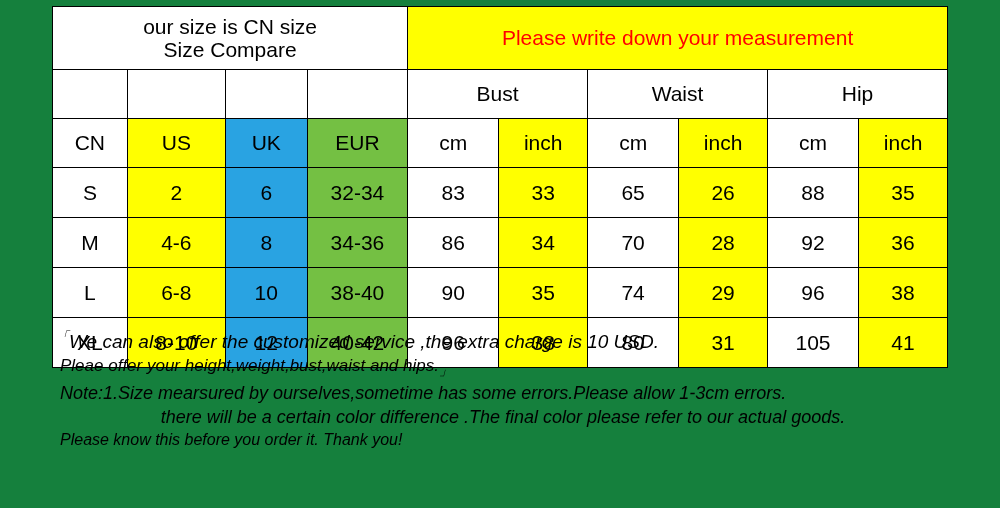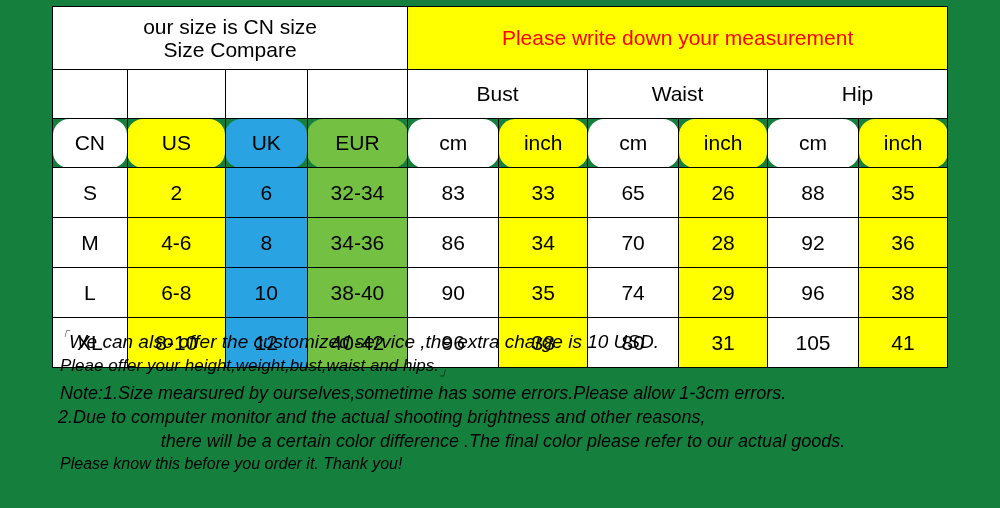--- a/index.html
+++ b/index.html
@@ -65,21 +65,20 @@
   .measure-head {
     color: #ff0000;
     font-size: 20px;
     font-weight: normal;
   }
   .grp-head {
     font-size: 21px;
   }
   .col-head {
     font-size: 22px;
-    border-radius: 16px;
   }
   .size-label {
     font-size: 24px;
   }
   .val {
     font-size: 21px;
   }
   .notes {
     position: absolute;
     left: 52px;
@@ -203,18 +202,17 @@
         <td class="white val">105</td>
         <td class="yellow val">41</td>
       </tr>
     </tbody>
   </table>
 
   <div class="notes">
     <p class="n1"><span class="bracket-open">「</span><span>We can also offer the customized service ,the extra charge is 10 USD.</span></p>
     <p class="n2"><span>Pleae offer your height,weight,bust,waist and hips.</span><span class="bracket-close">」</span></p>
     <p class="n3">Note:1.Size mearsured by ourselves,sometime has some errors.Please allow 1-3cm errors.</p>
-    <p class="n4">2.Due to computer monitor and the actual shooting brightness and other reasons,</p>
     <p class="n5">there will be a certain color difference .The final color please refer to our actual goods.</p>
     <p class="n7">Please know this before you order it. Thank you!</p>
   </div>
 
 </div>
 
 </body></html>

